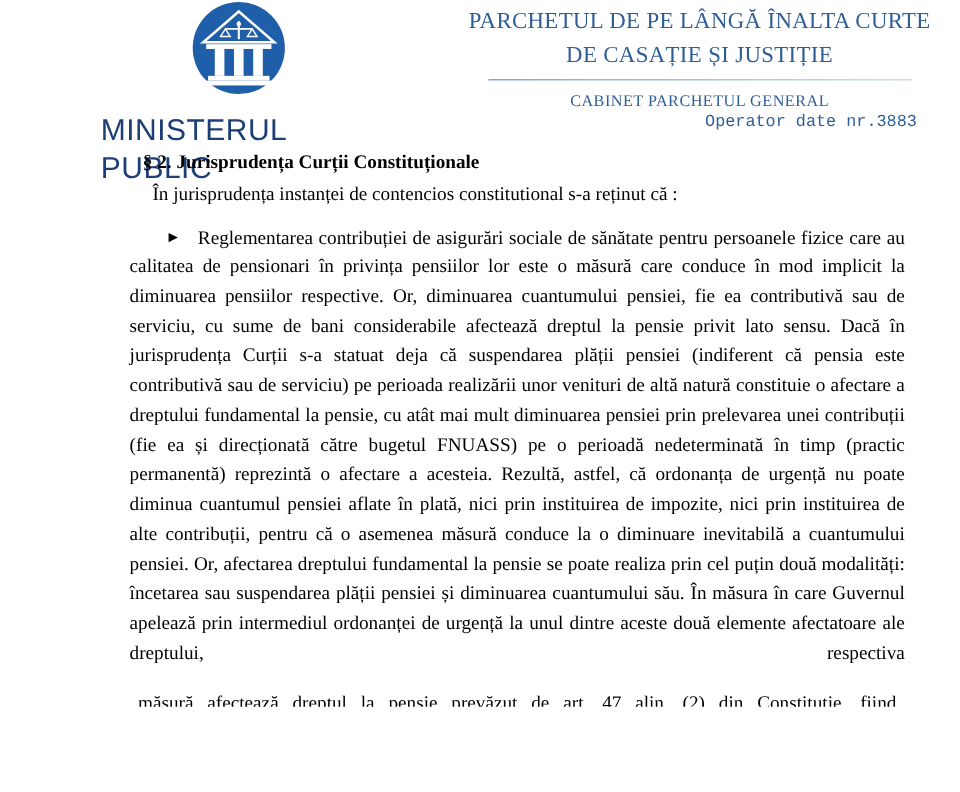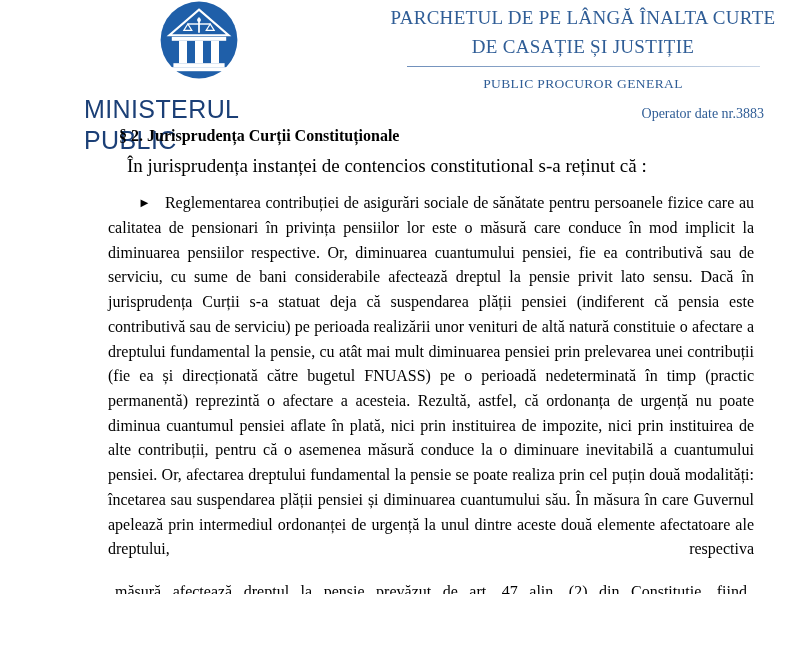--- a/index.html
+++ b/index.html
@@ -76,44 +76,44 @@
   .masthead-sub {
     font-size: 13.5px;
     line-height: 1.5;
     letter-spacing: 0.4px;
     margin-top: 7px;
   }
 
   .masthead-operator {
     font-size: 14px;
     text-align: right;
-    margin-top: 12px;
     padding-right: 14px;
     color: #2f5d96;
+    font-family: Liberation Mono, monospace;
   }
 
   
   .doc-body {
     position: absolute;
     left: 97px;
     top: 124px;
     width: 668px;
   }
 
   .section-heading {
     font-size: 16px;
     font-weight: bold;
     line-height: 1.55;
     text-indent: 22px;
     margin: 0 0 2px 0;
     color: #000;
   }
 
   .lead-line {
-    font-size: 19px;
+    font-size: 16px;
     line-height: 1.55;
     text-indent: 30px;
     margin: 0 0 2px 0;
   }
 
   .body-para {
     font-size: 16px;
     line-height: 1.545;
     text-align: justify;
     text-align-last: justify;
@@ -169,21 +169,21 @@
       <rect x="18" y="79" width="64" height="5" fill="#ffffff"></rect>
       <rect x="14" y="84" width="72" height="5" fill="#ffffff"></rect>
     </svg>
     <span class="logo-words">MINISTERUL
 PUBLIC</span>
   </div>
 
   <div class="masthead">
     <div class="masthead-title">PARCHETUL DE PE LÂNGĂ ÎNALTA CURTE DE CASAȚIE ȘI JUSTIȚIE</div>
     <div class="masthead-rule"></div>
-    <div class="masthead-sub">PUBLIC PROCUROR GENERAL</div>
+    <div class="masthead-sub">CABINET PARCHETUL GENERAL</div>
     <div class="masthead-operator">Operator date nr.3883</div>
   </div>
 
 </div>
 
 <div class="doc-body">
 
   <p class="section-heading">§ 2. Jurisprudența Curții Constituționale</p>
 
   <p class="lead-line">În jurisprudența instanței de contencios constitutional s-a reținut că :</p>

